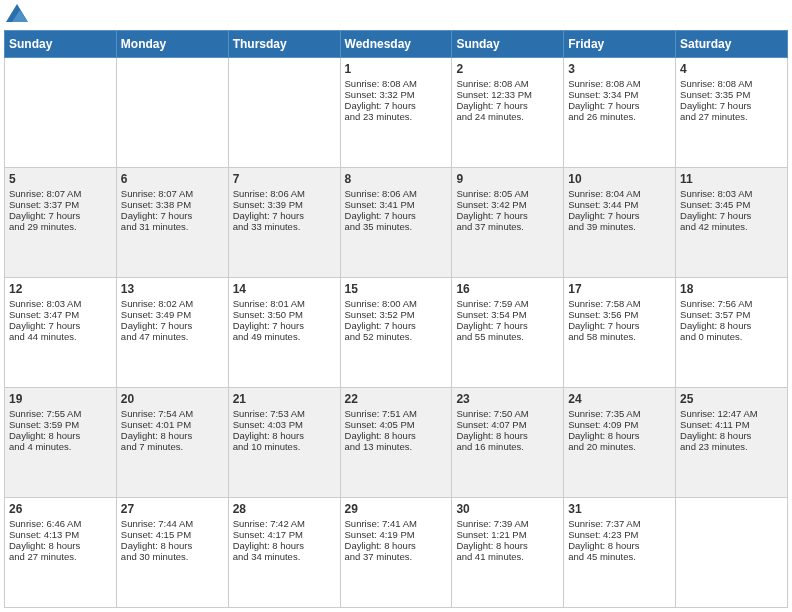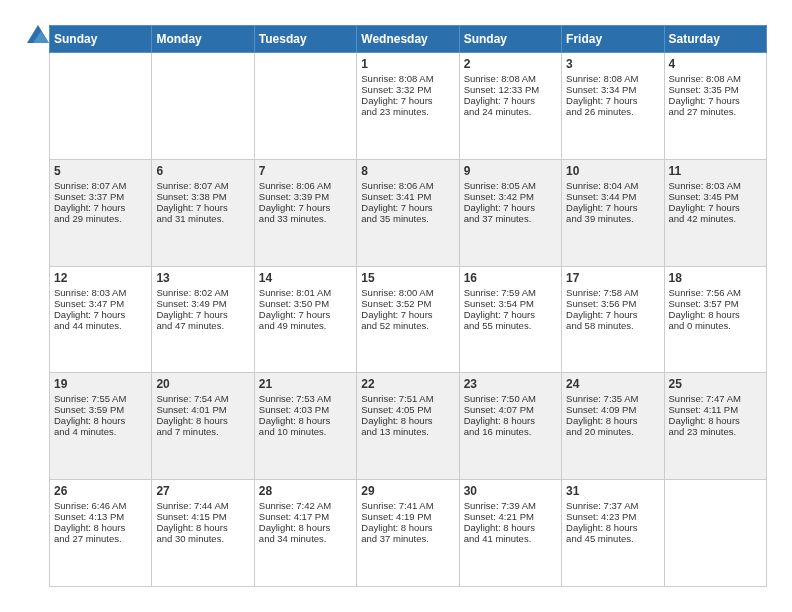--- a/index.html
+++ b/index.html
@@ -6,23 +6,23 @@
     body {
       font-family: Arial, sans-serif;
       background: #fff;
       width: 792px;
       height: 612px;
       overflow: hidden;
     }
     .page {
       width: 792px;
       height: 612px;
-      padding: 25px;
+      padding: 4px;
       display: flex;
-      flex-direction: row;
+      flex-direction: column;
     }
     .header {
       display: flex;
       justify-content: space-between;
       align-items: flex-start;
       margin-bottom: 10px;
     }
     .logo {
       display: flex;
       align-items: center;
@@ -92,21 +92,21 @@
       <div style="font-size:14px;color:#555;"></div>
     </div>
   </div>
 
   <table class="calendar">
     <thead>
       <tr>
 
       <th>Sunday</th>
           <th>Monday</th>
-          <th>Tuesday</th>
+          <th>Thursday</th>
           <th>Wednesday</th>
           <th>Sunday</th>
           <th>Friday</th>
           <th>Saturday</th>
         </tr>
     </thead>
     <tbody id="calendar-body">
     <tr class="row-white">
           <td class="cell-empty"></td>
           <td class="cell-empty"></td>
@@ -280,21 +280,21 @@
           </td>
           <td>
             <span class="day-num">24</span>
             <div>Sunrise: 7:35 AM</div>
             <div>Sunset: 4:09 PM</div>
             <div>Daylight: 8 hours</div>
             <div>and 20 minutes.</div>
           </td>
           <td>
             <span class="day-num">25</span>
-            <div>Sunrise: 7:47 AM</div>
+            <div>Sunrise: 12:47 AM</div>
             <div>Sunset: 4:11 PM</div>
             <div>Daylight: 8 hours</div>
             <div>and 23 minutes.</div>
           </td>
         </tr>
         <tr class="row-white">
           <td>
             <span class="day-num">26</span>
             <div>Sunrise: 6:46 AM</div>
             <div>Sunset: 4:13 PM</div>
@@ -318,21 +318,21 @@
           <td>
             <span class="day-num">29</span>
             <div>Sunrise: 7:41 AM</div>
             <div>Sunset: 4:19 PM</div>
             <div>Daylight: 8 hours</div>
             <div>and 37 minutes.</div>
           </td>
           <td>
             <span class="day-num">30</span>
             <div>Sunrise: 7:39 AM</div>
-            <div>Sunset: 4:21 PM</div>
+            <div>Sunset: 1:21 PM</div>
             <div>Daylight: 8 hours</div>
             <div>and 41 minutes.</div>
           </td>
           <td>
             <span class="day-num">31</span>
             <div>Sunrise: 7:37 AM</div>
             <div>Sunset: 4:23 PM</div>
             <div>Daylight: 8 hours</div>
             <div>and 45 minutes.</div>
           </td>

